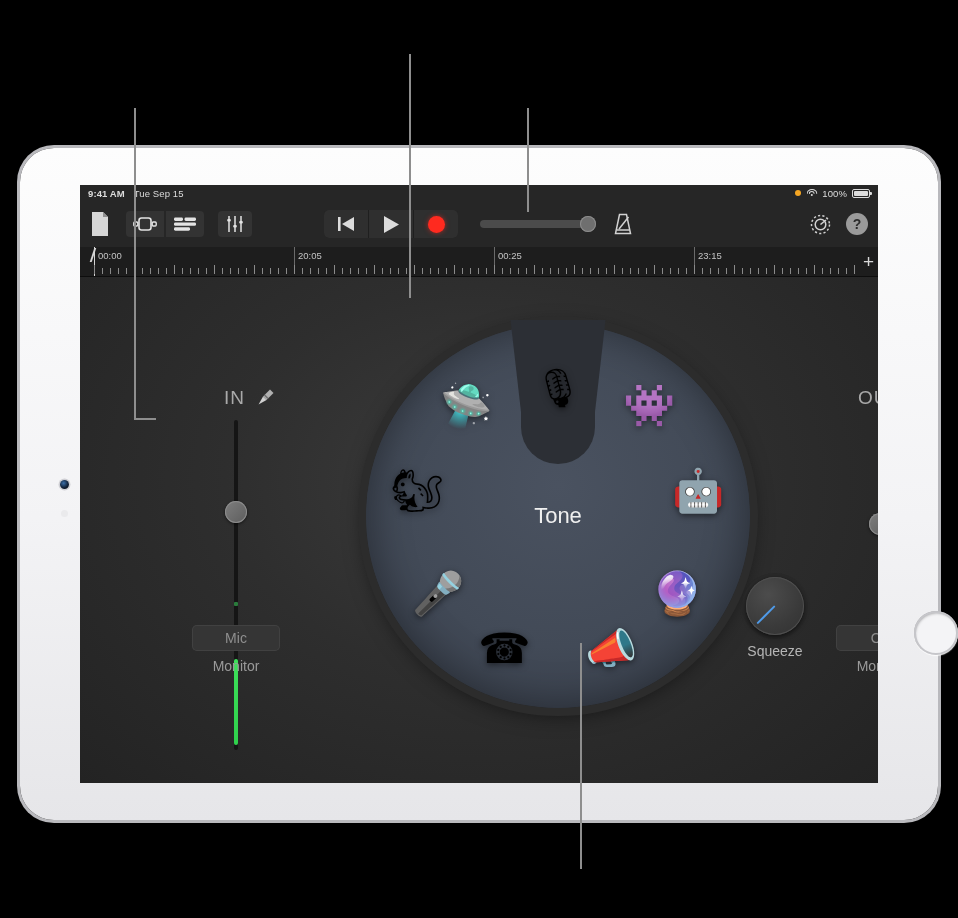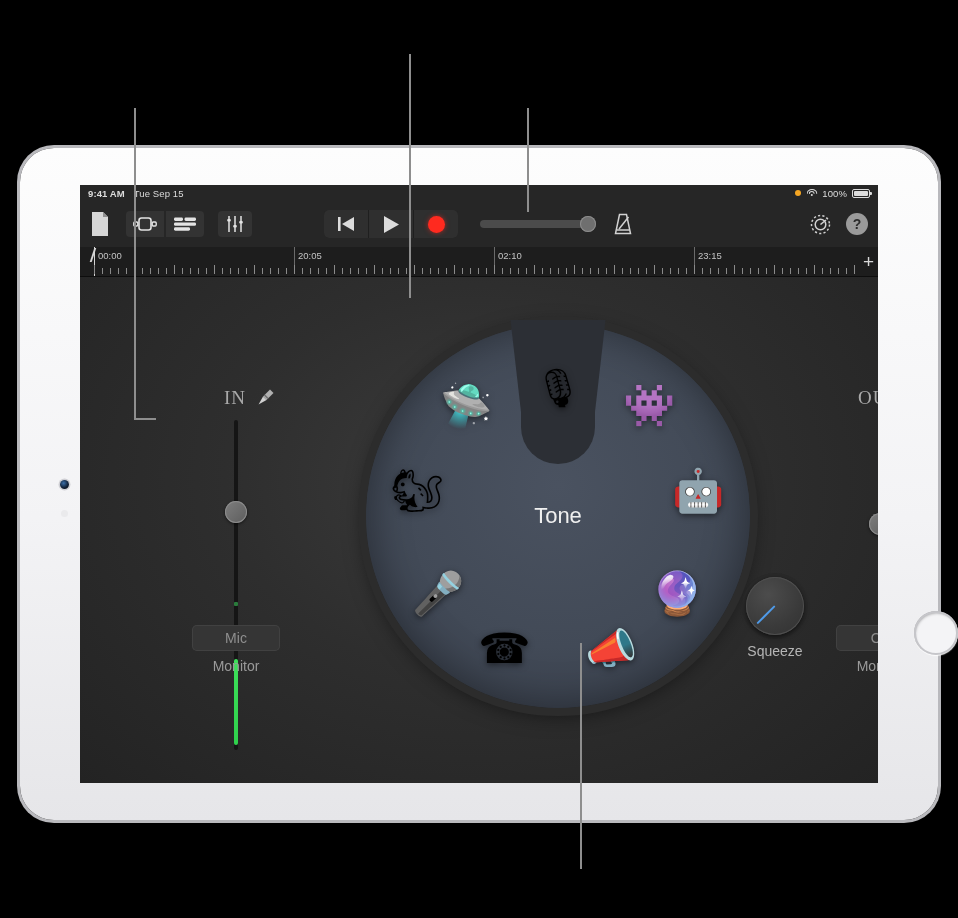--- a/index.html
+++ b/index.html
@@ -138,21 +138,21 @@
     position:absolute; left:360px; top:110px; width:240px; height:26px;
     background:#3c3c3c; border-radius:5px; display:flex; padding:0;
     box-shadow: inset 0 0 0 1px #4a4a4a;
   }
   #mode-switch .seg { flex:1; display:flex; align-items:center; justify-content:center;
                       font-size:13.5px; color:#c8c8c8; cursor:pointer; }
   #mode-switch .seg.active { background:#b4b4b4; color:#2d2d2d; border-radius:5px;
                              box-shadow:0 1px 2px rgba(0,0,0,.45); }
 
   
-  .io-label { position:absolute; color:#a9a9a9; font-size:19px; letter-spacing:1px;font-family:Liberation Serif, serif; }
+  .io-label { position:absolute; color:#a9a9a9; font-size:19px; letter-spacing:1px; }
   #in-label { left:144px; top:110px; }
   #out-label { left:778px; top:110px; }
   .jack-icon { position:absolute; left:176px; top:110px; width:20px; height:20px; }
 
   .fader-track { position:absolute; width:4px; background:#151515; border-radius:2px; }
   #in-track { left:154px; top:143px; height:330px; }
   .fader-knob { position:absolute; width:22px; height:22px; border-radius:50%;
                 background:linear-gradient(135deg,#7e7e7e,#5d5d5d);
                 box-shadow:0 1px 3px rgba(0,0,0,.6), inset 0 0 0 1px #8b8b8b;
                 cursor:grab; }
@@ -334,21 +334,21 @@
       </div>
     </div>
 
     <div id="ruler">
       <div class="ruler-sep" style="left:14px;"></div>
       <div class="ruler-sep" style="left:214px;"></div>
       <div class="ruler-sep" style="left:414px;"></div>
       <div class="ruler-sep" style="left:614px;"></div>
       <div class="ruler-label" style="left:18px;">00:00</div>
       <div class="ruler-label" style="left:218px;">20:05</div>
-      <div class="ruler-label" style="left:418px;">02:10</div>
+      <div class="ruler-label" style="left:418px;">00:25</div>
       <div class="ruler-label" style="left:618px;">23:15</div>
       <div id="playhead"></div>
       <div id="playhead-flag"></div>
       <div id="ruler-plus">+</div>
       <div id="ticks">
           <div class="tick" style="left: 14px; height: 9px;"></div>
           <div class="tick" style="left: 22px; height: 6px;"></div>
           <div class="tick" style="left: 30px; height: 6px;"></div>
           <div class="tick" style="left: 38px; height: 6px;"></div>
           <div class="tick" style="left: 46px; height: 6px;"></div>

